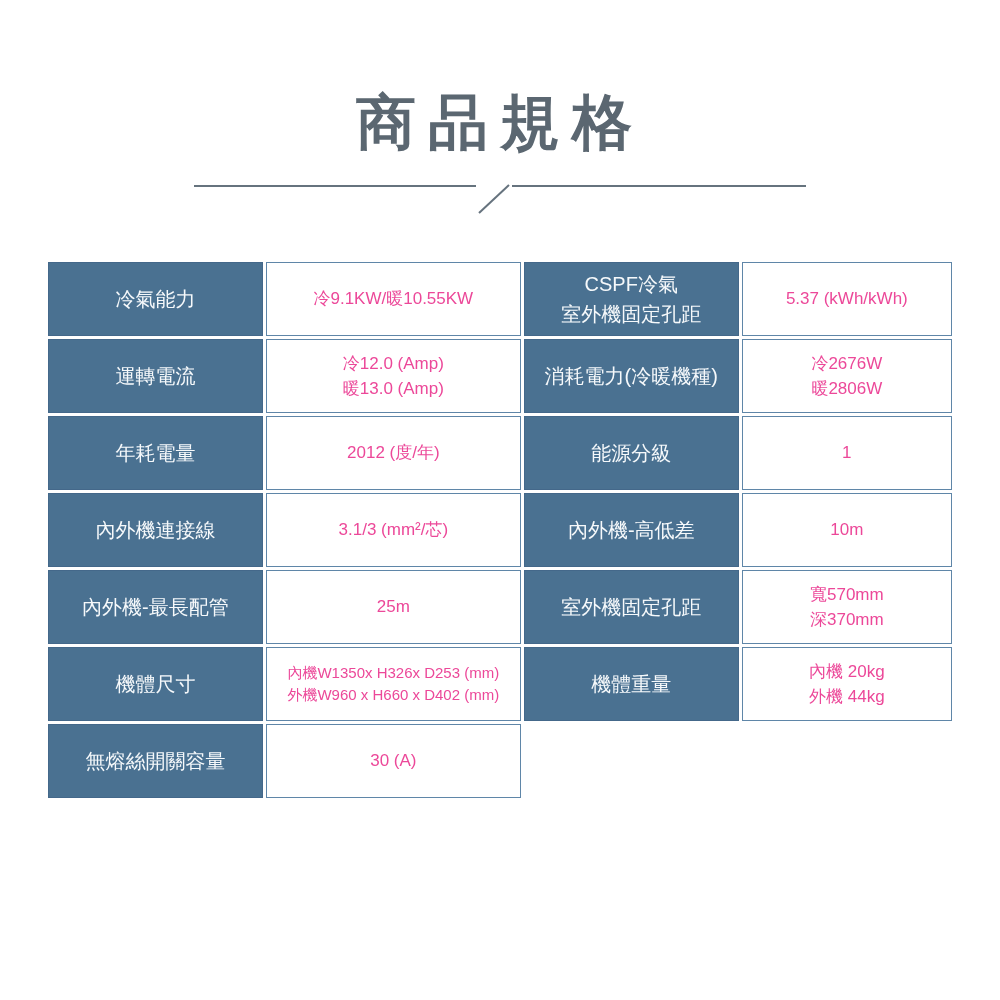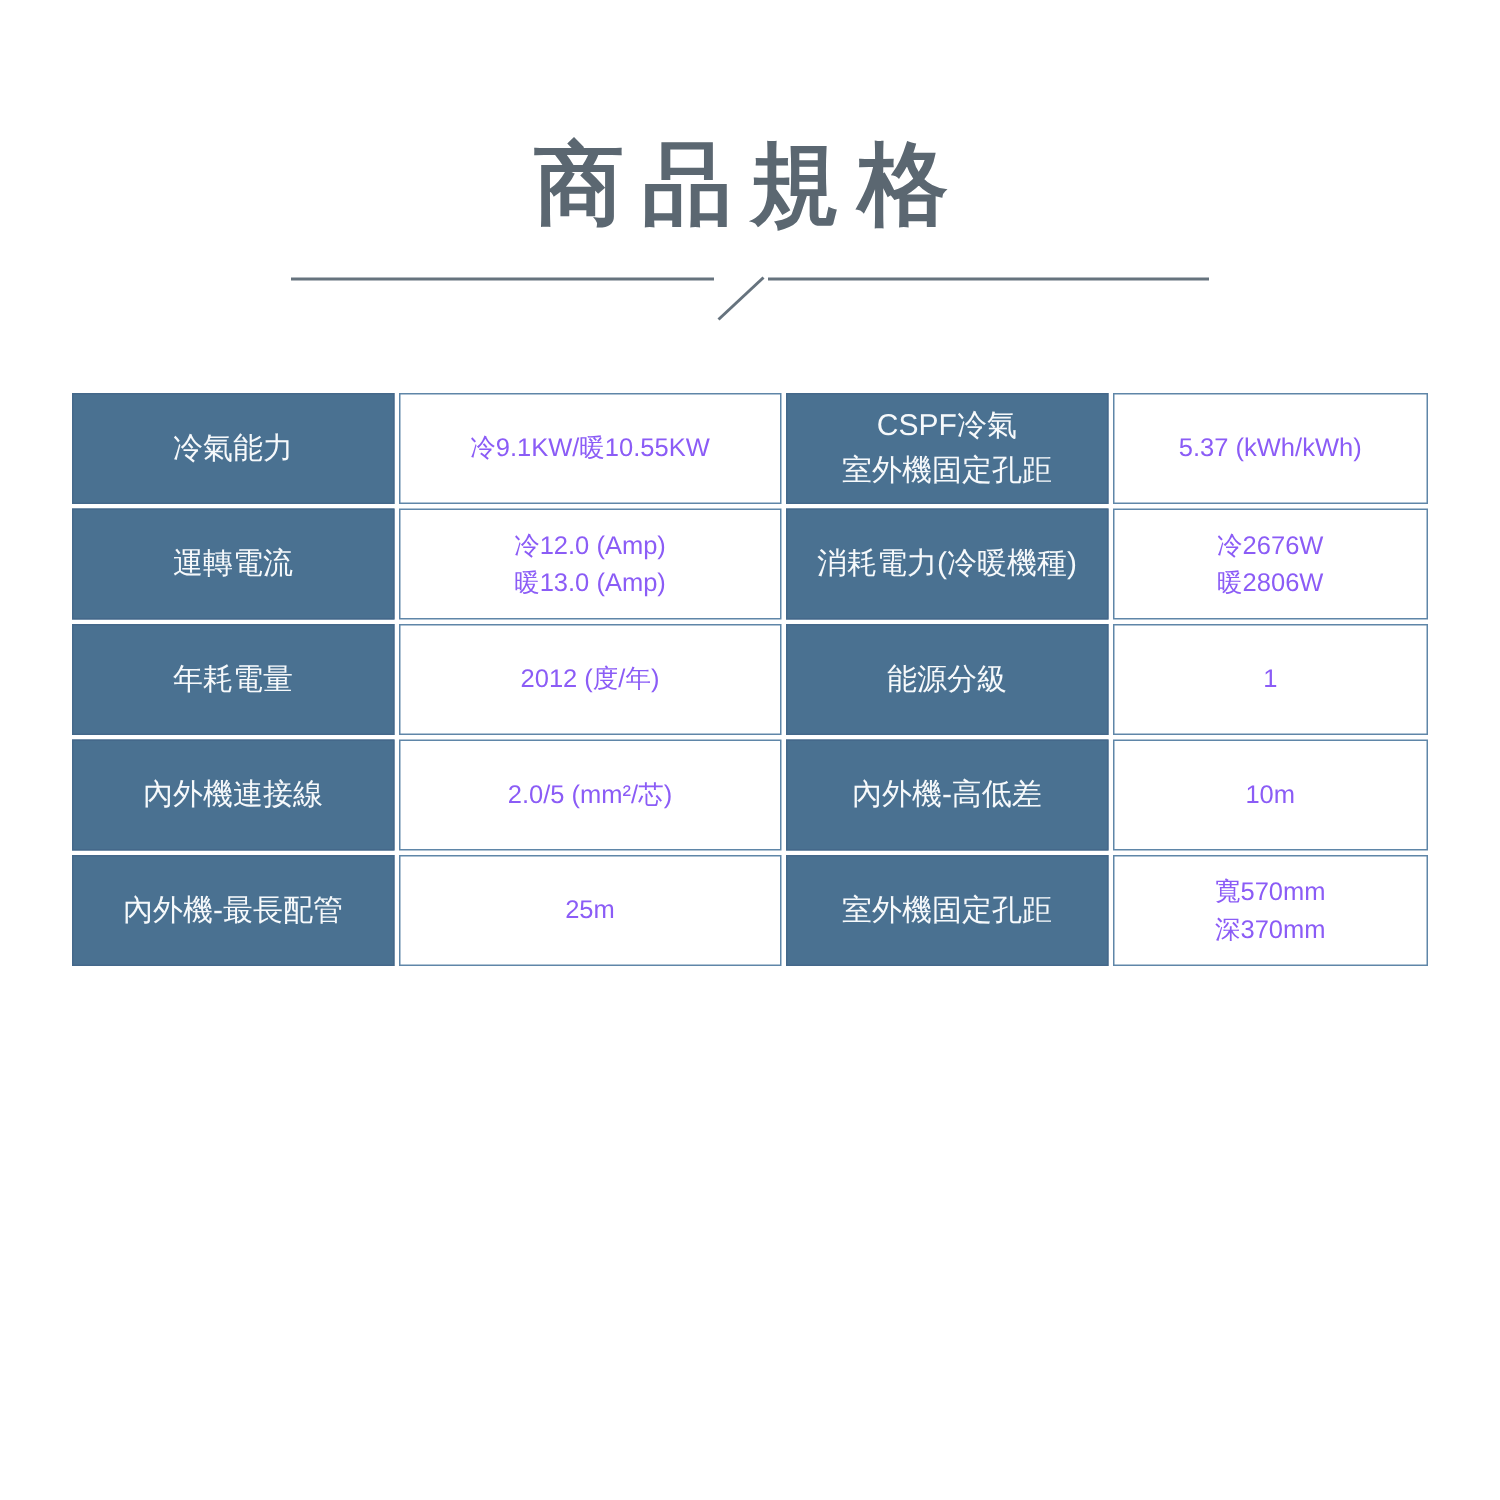--- a/index.html
+++ b/index.html
@@ -34,21 +34,21 @@
     height:68px; padding:2px 6px;
     text-align:center; vertical-align:middle;
     white-space:pre-line; line-height:1.5;
   }
   td.label {
     background:#4a7191; border:1px solid #44688a;
     color:#f6f9fb; font-size:20px;
   }
   td.value {
     background:#ffffff; border:1px solid #5f86a8;
-    color:#8b5cf6; font-size:17px;
+    color:#ec4899; font-size:17px;
   }
   td.value.small { font-size:15px; }
   td.empty { background:transparent; border:none; }
 </style>
 </head>
 <body>
 
 <div class="page">
 
   <div class="title">商品規格</div>
@@ -85,27 +85,40 @@
 暖2806W</td>
       </tr>
       <tr>
         <td class="label">年耗電量</td>
         <td class="value">2012 (度/年)</td>
         <td class="label">能源分級</td>
         <td class="value">1</td>
       </tr>
       <tr>
         <td class="label">內外機連接線</td>
-        <td class="value">2.0/5 (mm²/芯)</td>
+        <td class="value">3.1/3 (mm²/芯)</td>
         <td class="label">內外機-高低差</td>
         <td class="value">10m</td>
       </tr>
       <tr>
         <td class="label">內外機-最長配管</td>
         <td class="value">25m</td>
         <td class="label">室外機固定孔距</td>
         <td class="value">寬570mm
 深370mm</td>
       </tr>
+      <tr>
+        <td class="label">機體尺寸</td>
+        <td class="value small">內機W1350x H326x D253 (mm)
+外機W960 x H660 x D402 (mm)</td>
+        <td class="label">機體重量</td>
+        <td class="value">內機 20kg
+外機 44kg</td>
+      </tr>
+      <tr>
+        <td class="label">無熔絲開關容量</td>
+        <td class="value">30 (A)</td>
+        <td class="empty" colspan="2"></td>
+      </tr>
     </tbody>
   </table>
 
 </div>
 
 </body></html>

